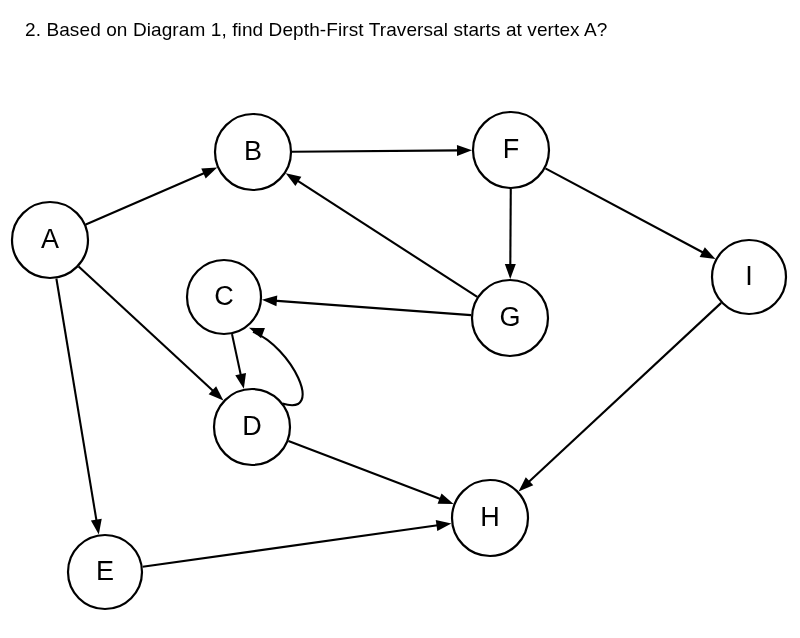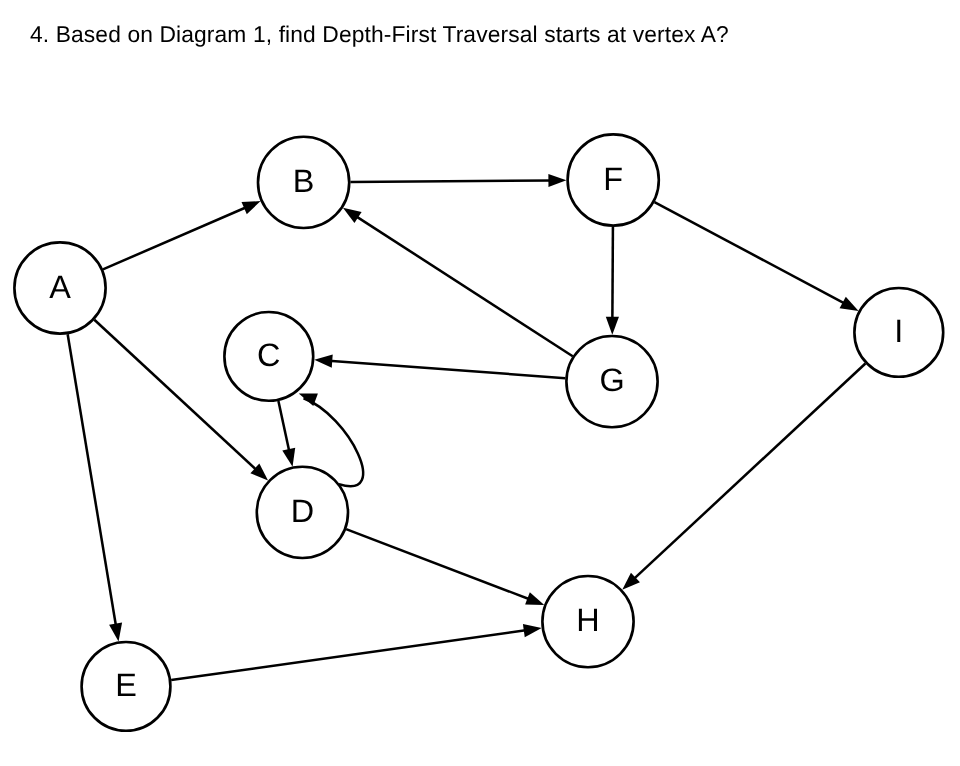--- a/index.html
+++ b/index.html
@@ -66,21 +66,21 @@
     text-anchor: middle;
     dominant-baseline: middle;
     user-select: none;
   }
 </style>
 </head>
 <body>
 
 <div id="page">
 
-  <div id="question-text">4. Based on Diagram 1, find Depth-First Traversal starts at vertex A?</div>
+  <div id="question-text">2. Based on Diagram 1, find Depth-First Traversal starts at vertex A?</div>
 
   <div id="graph-area">
     <svg id="graph-svg" viewBox="0 0 800 638" xmlns="http://www.w3.org/2000/svg">
 
       <g id="edges-layer">
           <g>
             <line x1="85.78252546072733" y1="224.48836334707389" x2="206.20746670520273" y2="172.28444793074954" class="graph-edge"></line>
             <polygon points="217.21747453927267,167.51163665292611 205.642503249021,178.52390434082076 201.2674262443495,168.43139715959" class="edge-head"></polygon>
           </g>
           <g>

